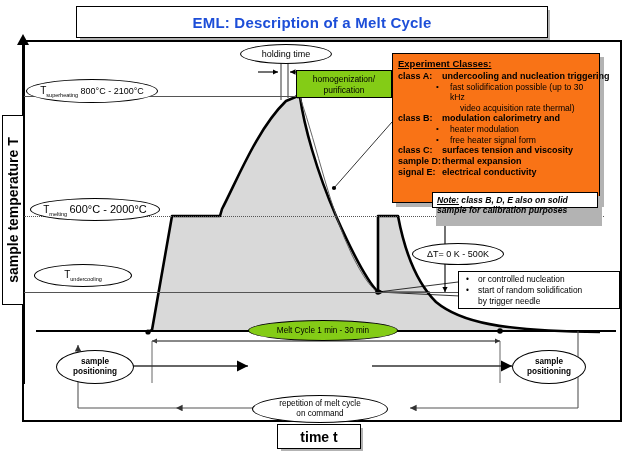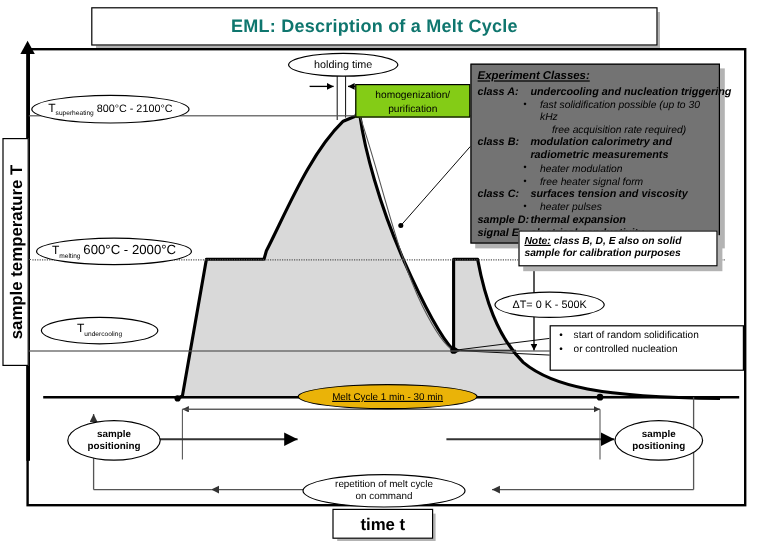--- a/index.html
+++ b/index.html
@@ -5,21 +5,21 @@
   html,body{margin:0;padding:0;background:#fff;}
   body{width:640px;height:451px;position:relative;overflow:hidden;
        font-family:"Liberation Sans",sans-serif;}
 
   #root{position:absolute;left:0;top:0;width:640px;height:451px;}
 
   
   .title-shadow{position:absolute;left:80px;top:10px;width:470px;height:30px;background:#b3b3b3;}
   .title-box{position:absolute;left:76px;top:6px;width:470px;height:30px;background:#fff;
              border:1.6px solid #000;display:flex;align-items:center;justify-content:center;}
-  .title-box span{font-size:15px;font-weight:bold;color:#0f766e;letter-spacing:.2px;}
+  .title-box span{font-size:15px;font-weight:bold;color:#1d4ed8;letter-spacing:.2px;}
 
   
   .frame{position:absolute;left:22px;top:40px;width:600px;height:382px;
          border:2px solid #000;background:#fff;box-sizing:border-box;}
   .panel-grayL{position:absolute;left:24px;top:42px;width:124px;height:378px;background:#c8c8c8;}
   .panel-grayR{position:absolute;left:512px;top:42px;width:108px;height:378px;background:#c8c8c8;}
   .panel-bottom{position:absolute;left:24px;top:330px;width:596px;height:90px;background:#c8c8c8;}
 
   
   .yaxis{position:absolute;left:22px;top:40px;width:0;height:344px;border-left:3px solid #000;}
@@ -44,31 +44,31 @@
        display:flex;align-items:center;justify-content:center;text-align:center;box-sizing:border-box;}
   .ell span{font-size:8.5px;line-height:1.12;}
   .ell .big{font-size:10px;}
   .ell sub{font-size:5.5px;}
 
   
   .note{position:absolute;background:#84cc16;border:1.1px solid #000;box-sizing:border-box;}
   .note .txt{font-size:8.5px;line-height:1.25;padding:3px 4px;display:block;}
 
   .classbox-shadow{position:absolute;left:396px;top:57px;width:208px;height:150px;background:#b3b3b3;}
-  .classbox{position:absolute;left:392px;top:53px;width:208px;height:150px;background:#737373;
-            border:1.3px solid #000;box-sizing:border-box;padding:4px 5px;font-style:italic;}
+  .classbox{position:absolute;left:392px;top:53px;width:208px;height:150px;background:#f97316;
+            border:1.3px solid #000;box-sizing:border-box;padding:4px 5px;}
   .classbox h4{margin:0 0 2px 0;font-size:9.5px;font-weight:bold;text-decoration:underline;}
   .cl{font-size:9px;font-weight:bold;line-height:1.22;margin:0;white-space:nowrap;}
   .cl .lab{display:inline-block;width:44px;}
   .bl{font-size:8.6px;line-height:1.22;margin:0;padding-left:52px;position:relative;}
   .bl.bullet:before{content:"\2022";position:absolute;left:38px;font-size:8px;}
   .bl.cont{padding-left:62px;}
 
   .notebox-shadow{position:absolute;left:436px;top:196px;width:166px;height:30px;background:#b3b3b3;}
-  .notebox{position:absolute;left:432px;top:192px;width:166px;height:30px;background:#fff;
+  .notebox{position:absolute;left:432px;top:192px;width:166px;height:16px;background:#fff;
            border:1.1px solid #000;box-sizing:border-box;padding:2px 4px;}
   .notebox p{margin:0;font-size:8.6px;font-style:italic;font-weight:bold;line-height:1.22;}
   .notebox u{text-decoration:underline;}
 
   .solidbox{position:absolute;left:458px;top:271px;width:162px;height:38px;background:#fff;
             border:1.1px solid #000;box-sizing:border-box;padding:2px 3px;}
   .solidbox p{margin:0;font-size:8.4px;line-height:1.3;padding-left:16px;position:relative;}
   .solidbox p.b:before{content:"\2022";position:absolute;left:4px;}
 
   
@@ -194,54 +194,53 @@
     </span>
   </div>
 
   <div class="classbox-shadow"></div>
   <div class="classbox">
     <h4>Experiment Classes:</h4>
 
     <p class="cl">
       <span class="lab">class A:</span><span>undercooling and nucleation triggering</span></p>
     <p class="bl bullet">fast solidification possible (up to 30 kHz</p>
-    <p class="bl cont">free acquisition rate required)</p>
+    <p class="bl cont">video acquisition rate thermal)</p>
 
     <p class="cl">
       <span class="lab">class B:</span><span>modulation calorimetry and</span></p>
-    <p class="cl" style="padding-left:44px">radiometric measurements</p>
     <p class="bl bullet">heater modulation</p>
     <p class="bl bullet">free heater signal form</p>
 
     <p class="cl">
       <span class="lab">class C:</span><span>surfaces tension and viscosity</span></p>
-    <p class="bl bullet">heater pulses</p>
 
     <p class="cl">
       <span class="lab">sample D:</span><span>thermal expansion</span></p>
     <p class="cl">
       <span class="lab">signal E:</span><span>electrical conductivity</span></p>
   </div>
 
   <div class="notebox-shadow"></div>
   <div class="notebox">
     <p><u>Note:</u><span> class B, D, E also on solid</span></p>
     <p>sample for calibration purposes</p>
   </div>
 
   <div class="ell" style="left:412px;top:243px;width:92px;height:22px;">
     <span style="font-size:9px">ΔT= 0 K - 500K</span>
   </div>
 
   <div class="solidbox">
+    <p class="b">or controlled nucleation</p>
     <p class="b">start of random solidification</p>
-    <p class="b">or controlled nucleation</p>
-  </div>
-
-  <div class="fell plain" style="left:248px;top:320px;width:150px;height:21px;background:#eab308;text-decoration:underline;">
+    <p>by trigger needle</p>
+  </div>
+
+  <div class="fell plain" style="left:248px;top:320px;width:150px;height:21px;background:#84cc16;">
     <span>Melt Cycle 1 min - 30 min</span>
   </div>
 
   <div class="fell" style="left:56px;top:350px;width:78px;height:34px;">
     <span><span>sample</span><br><span>positioning</span></span>
   </div>
 
 
   <div class="fell" style="left:512px;top:350px;width:74px;height:34px;">
     <span><span>sample</span><br><span>positioning</span></span>

